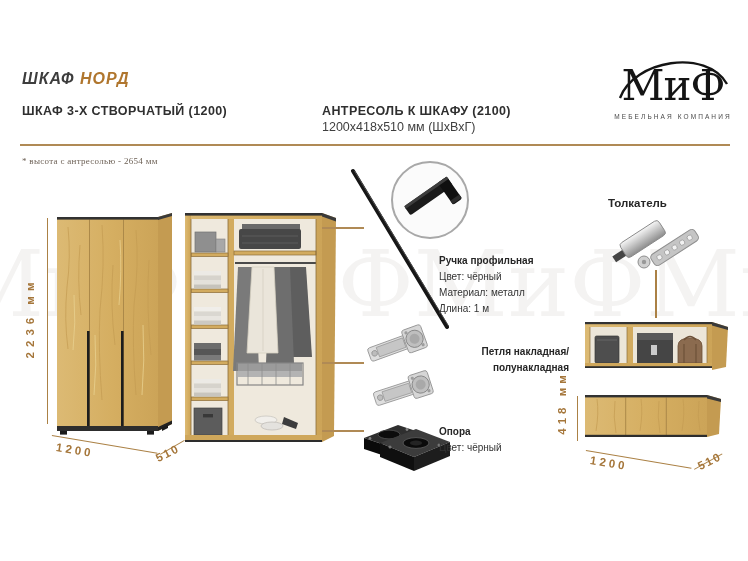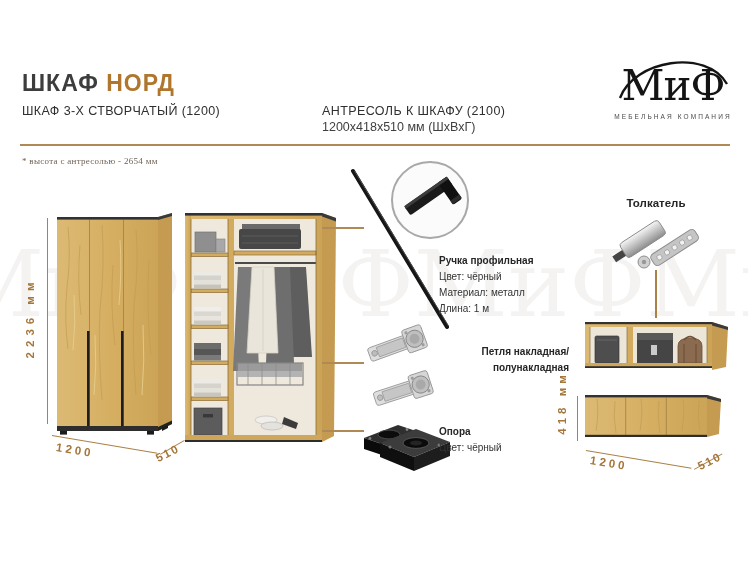--- a/index.html
+++ b/index.html
@@ -9,24 +9,24 @@
 
   
   .watermark{top:232px;left:-50px;width:860px;height:110px;display:flex;justify-content:space-between;
              pointer-events:none;z-index:0;}
   .watermark span{font-family:"DejaVu Serif", serif;font-size:92px;line-height:105px;
                   color:rgba(60,45,25,0.055);white-space:nowrap;}
 
   .layer{z-index:2;}
 
   
-  .page-title{left:22px;top:70px;font-size:23px;font-weight:bold;letter-spacing:1px;color:#3d3d3d;}
+  .page-title{left:22px;top:70px;font-size:16px;font-weight:bold;letter-spacing:1px;color:#3d3d3d;font-style:italic;}
   .page-title .accent{color:#b0762e;}
   .prod{font-size:12.5px;}
-  .prod .name{font-weight:normal;letter-spacing:.4px;color:#2f2f2f;}
+  .prod .name{font-weight:bold;letter-spacing:.4px;color:#2f2f2f;}
   .prod .size{margin-top:2px;color:#3f3f3f;}
   .prod1{left:22px;top:104px;}
   .prod2{left:322px;top:104px;}
   .divider{left:20px;top:144px;width:710px;height:2px;background:#b08a55;}
   .note{left:22px;top:156px;font-size:9px;color:#6e6257;letter-spacing:.3px;font-family:Liberation Serif, serif;}
 
   
   .logo{left:610px;top:60px;width:126px;text-align:center;}
   .logo .mark{position:relative;height:52px;}
   .logo .mark .txt{font-family:"DejaVu Serif", serif;font-size:42px;line-height:52px;color:#141414;
@@ -54,21 +54,21 @@
 
   
   .leader{background:#b08a55;height:1.5px;width:42px;left:322px;z-index:3;}
   .leader1{top:227px;} .leader2{top:362px;} .leader3{top:430px;}
   .pusher-vline{left:655px;top:270px;width:1.5px;height:48px;background:#ab8145;z-index:3;}
 
   
   .hw{left:439px;width:130px;font-size:10px;line-height:16px;color:#333;z-index:3;}
   .hw .t{font-weight:bold;color:#262626;white-space:pre-line;}
   .hw1{top:253px;} .hw2{top:344px;text-align:right;} .hw3{top:424px;}
-  .pusher-title{left:608px;top:197px;width:96px;text-align:center;font-size:11.5px;font-weight:bold;
+  .pusher-title{left:608px;top:197px;width:96px;text-align:left;font-size:11.5px;font-weight:bold;
                 color:#262626;z-index:3;}
 
   
   .img{z-index:2;}
   .closed-wardrobe{left:50px;top:205px;}
   .open-wardrobe{left:182px;top:205px;}
   .handle-rod{left:345px;top:165px;}
   .handle-inset{left:390px;top:160px;}
   .hinge-img{left:357px;top:317px;}
   .support-img{left:358px;top:416px;}

